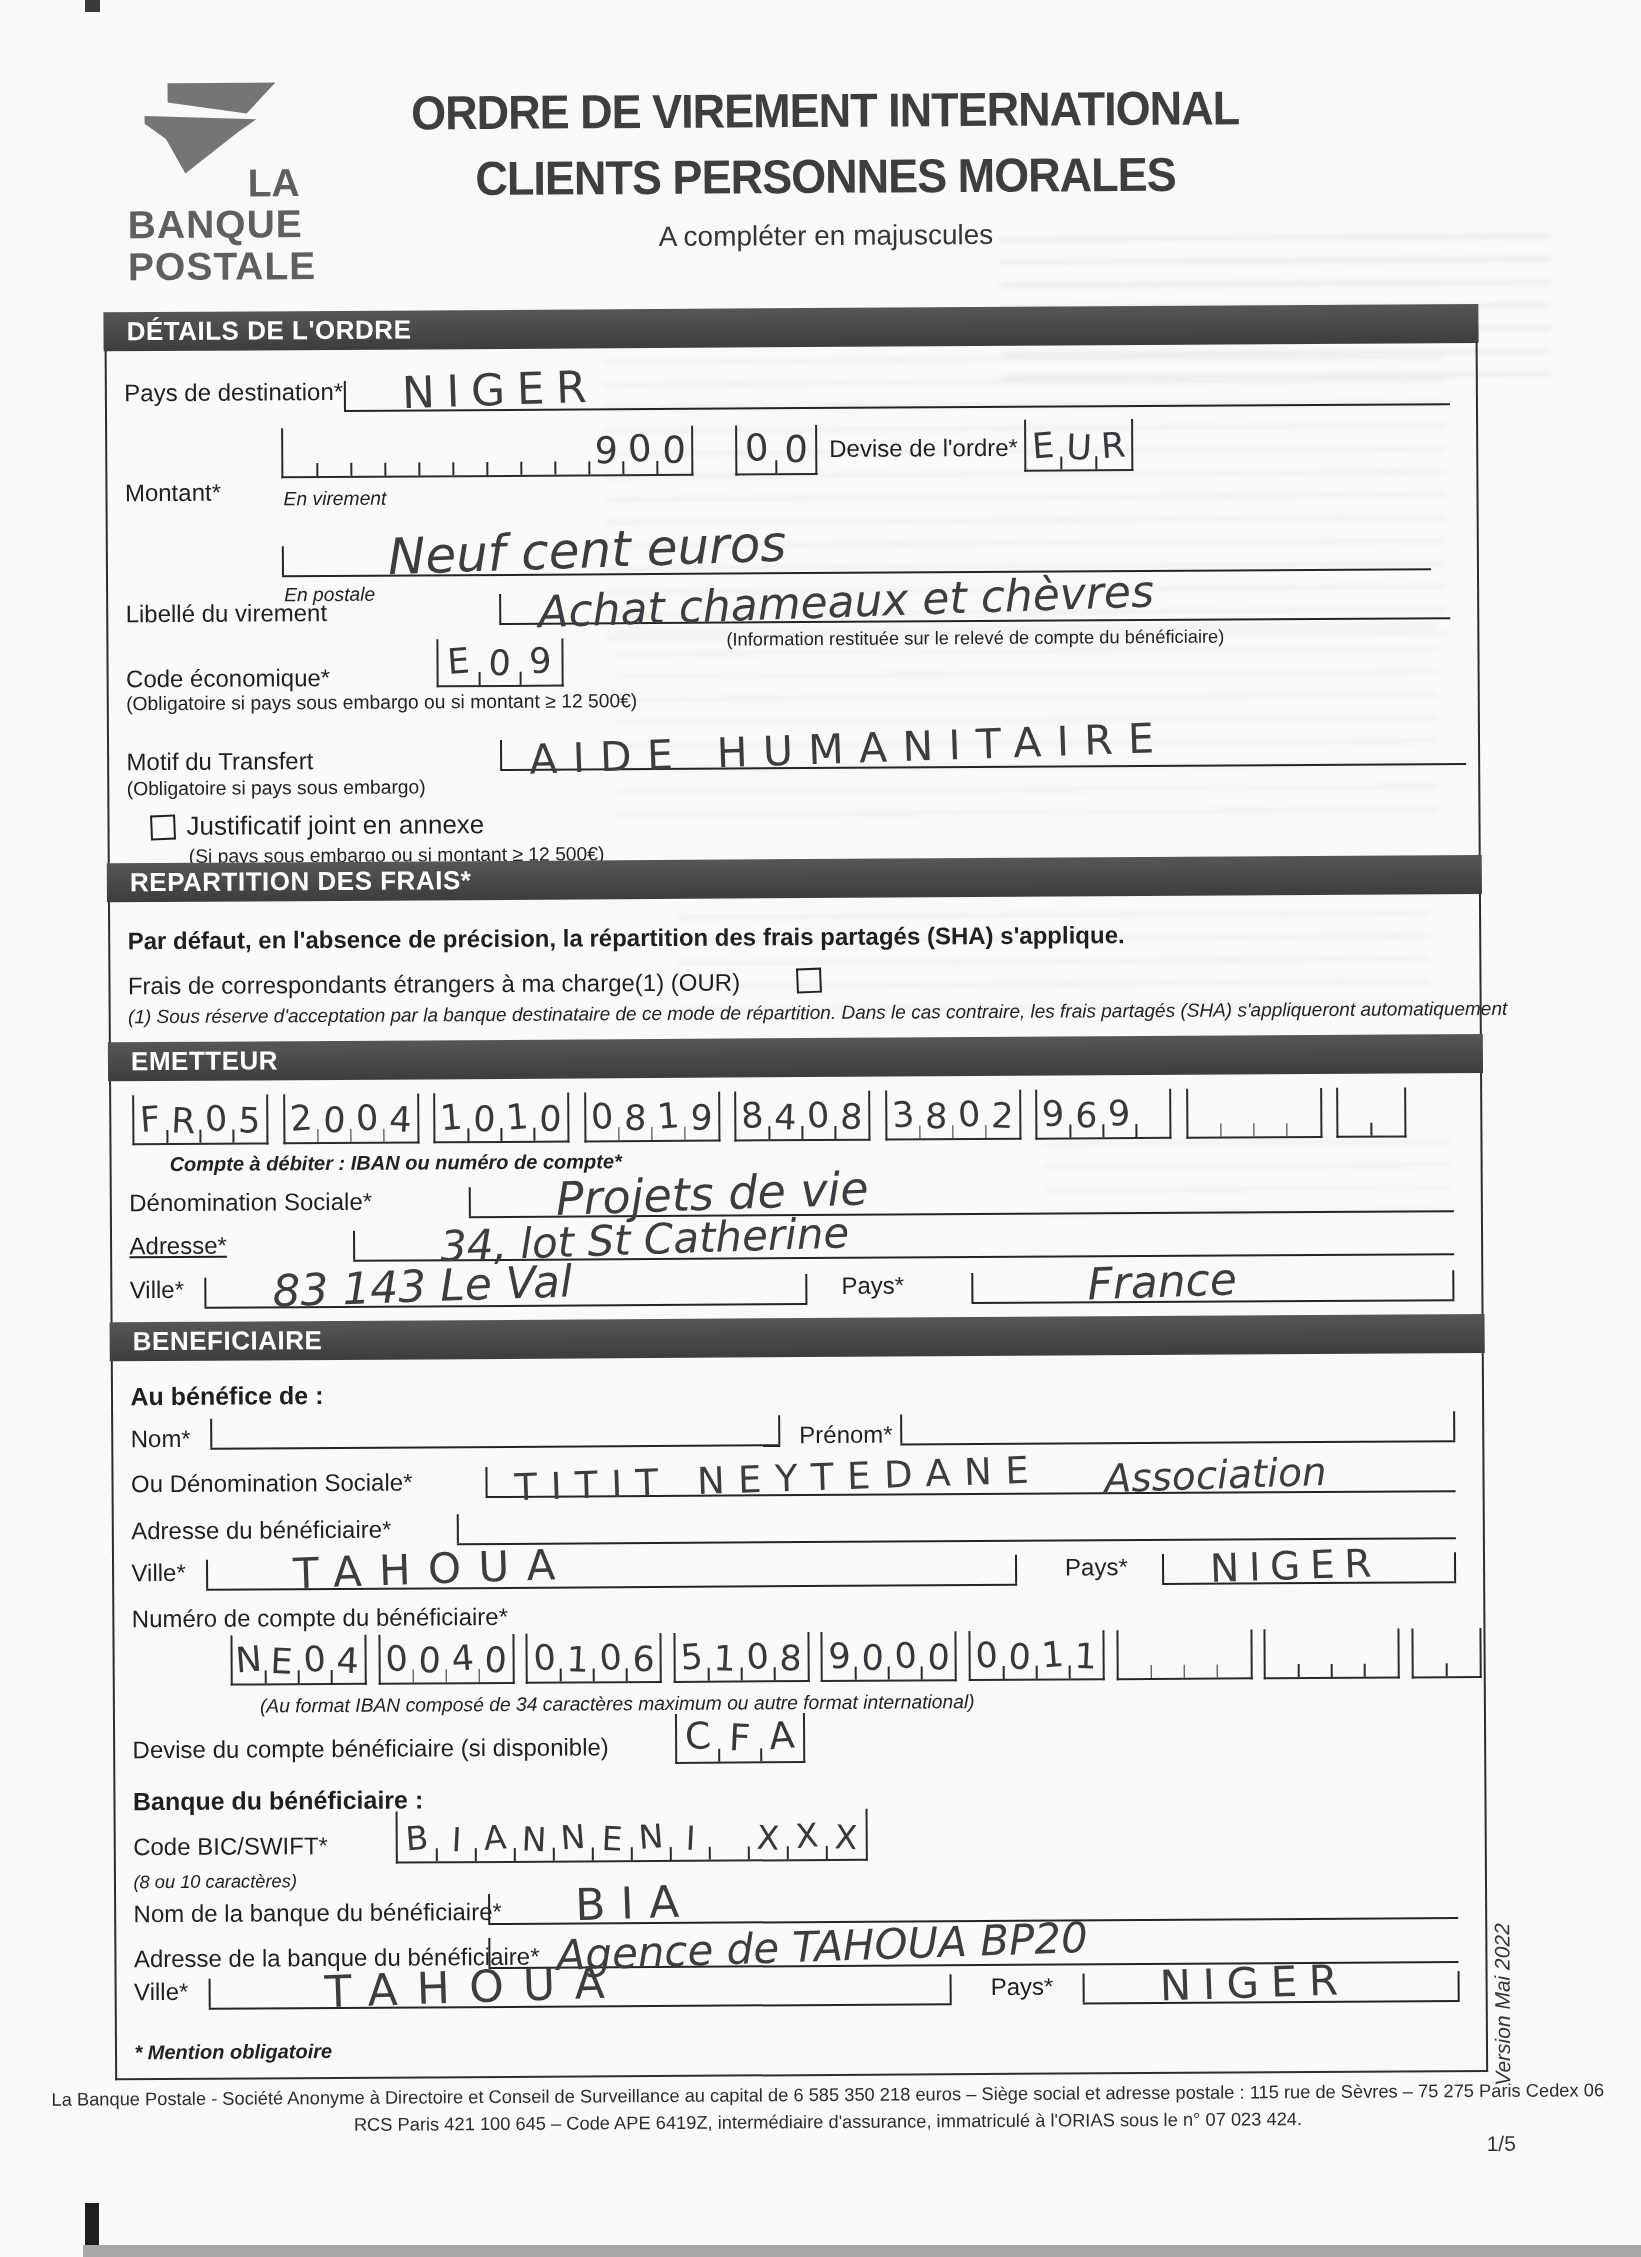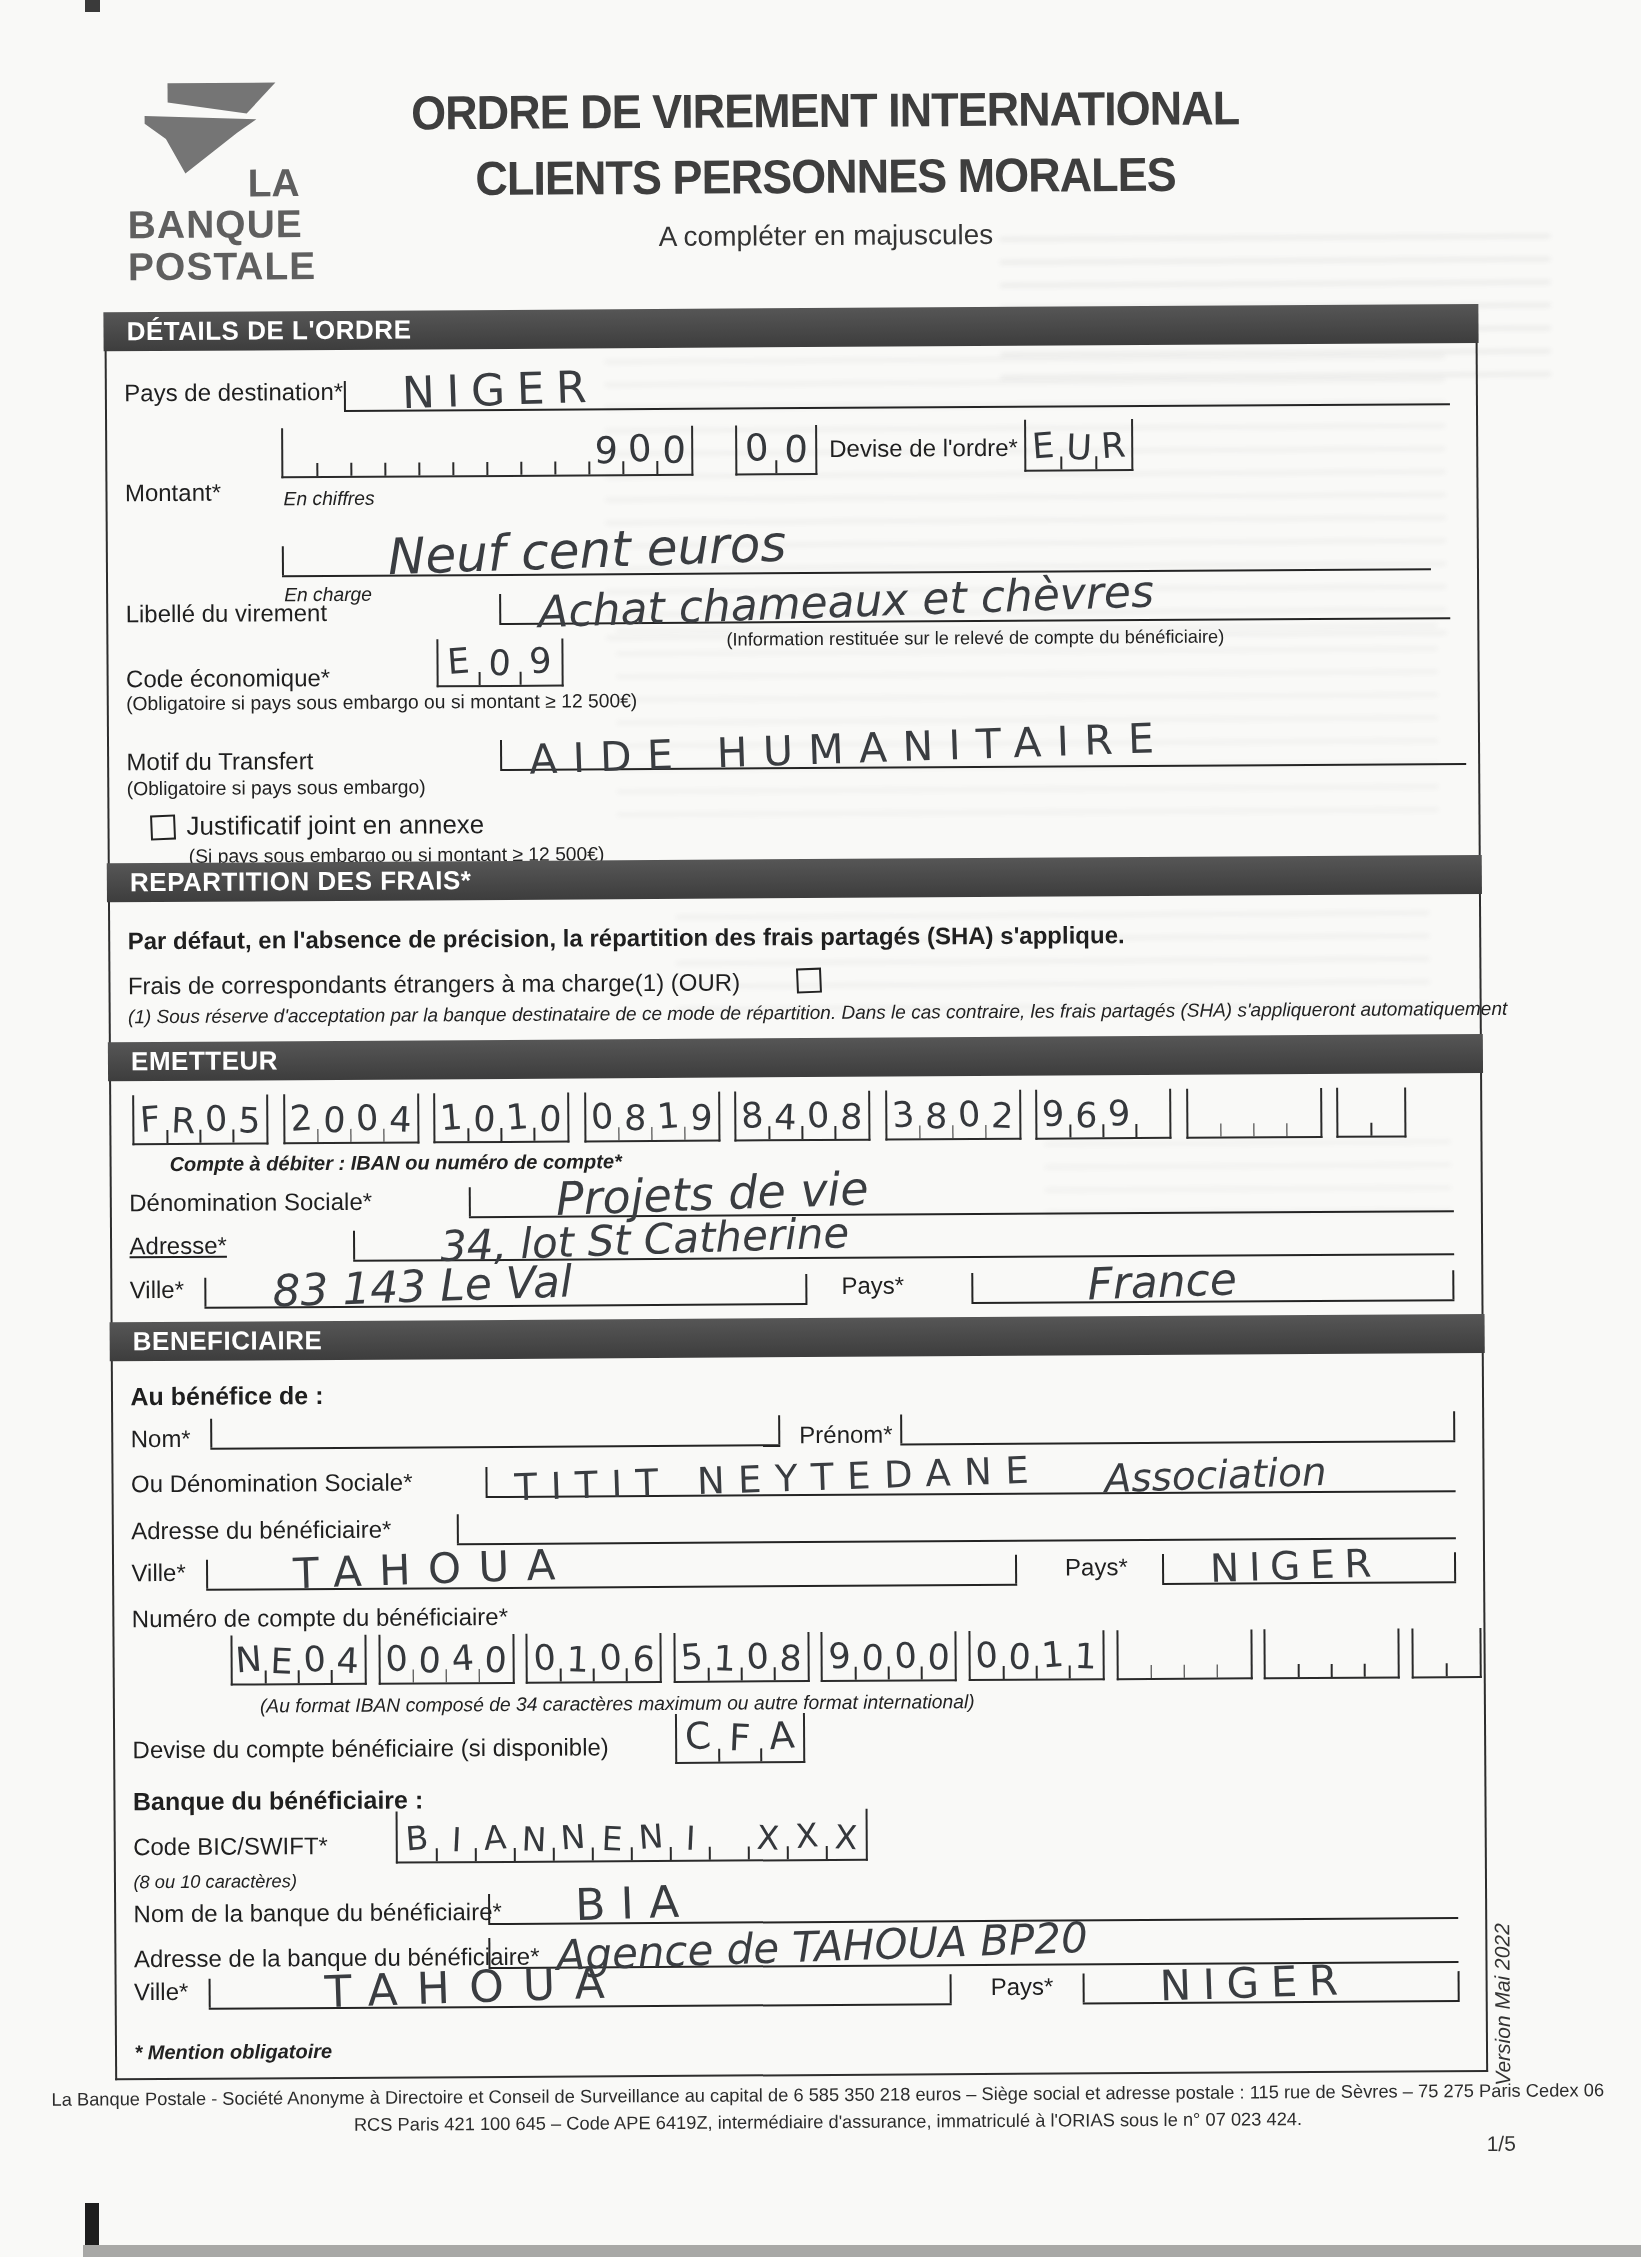--- a/index.html
+++ b/index.html
@@ -133,21 +133,21 @@
               <span>9</span>
             </span>
             <span class="comb-cell" style="width: 34px;">
               <span>0</span>
             </span>
             <span class="comb-cell" style="width: 34px;">
               <span>0</span>
             </span>
           </span>
         </div>
-      <div class="note i" style="left:176px;top:174px;">En chiffres</div>
+      <div class="note i" style="left:176px;top:174px;">En virement</div>
       <div class="comb" style="left:628px;top:114px;height:50px;font-size:37px;">
           <span class="comb-group">
             <span class="comb-cell" style="width: 39px;">
               <span>0</span>
             </span>
             <span class="comb-cell" style="width: 39px;">
               <span>0</span>
             </span>
           </span>
         </div>
@@ -162,21 +162,21 @@
             </span>
             <span class="comb-cell" style="width: 35px;">
               <span>R</span>
             </span>
           </span>
         </div>
 
       <div class="fline" style="left:174px;top:201px;width:1149px;height:60px;">
         <div class="hwrap"><span class="hw c" style="margin-left:106px;font-size:50px;">Neuf cent euros</span></div>
       </div>
-      <div class="note i" style="left:176px;top:270px;">En charge</div>
+      <div class="note i" style="left:176px;top:270px;">En postale</div>
 
       <div class="lab" style="left:17.4px;top:285px;">Libellé du virement</div>
       <div class="fline" style="left:391px;top:266px;width:951px;height:44px;">
         <div class="hwrap"><span class="hw c" style="margin-left:39px;font-size:44px;">Achat chameaux et chèvres</span></div>
       </div>
       <div class="note" style="left:618px;top:317px;font-size:18.3px;">(Information restituée sur le relevé de compte du bénéficiaire)</div>
 
       <div class="lab" style="left:17.4px;top:350px;">Code économique*</div>
       <div class="comb" style="left:328px;top:326px;height:48px;">
           <span class="comb-group">

